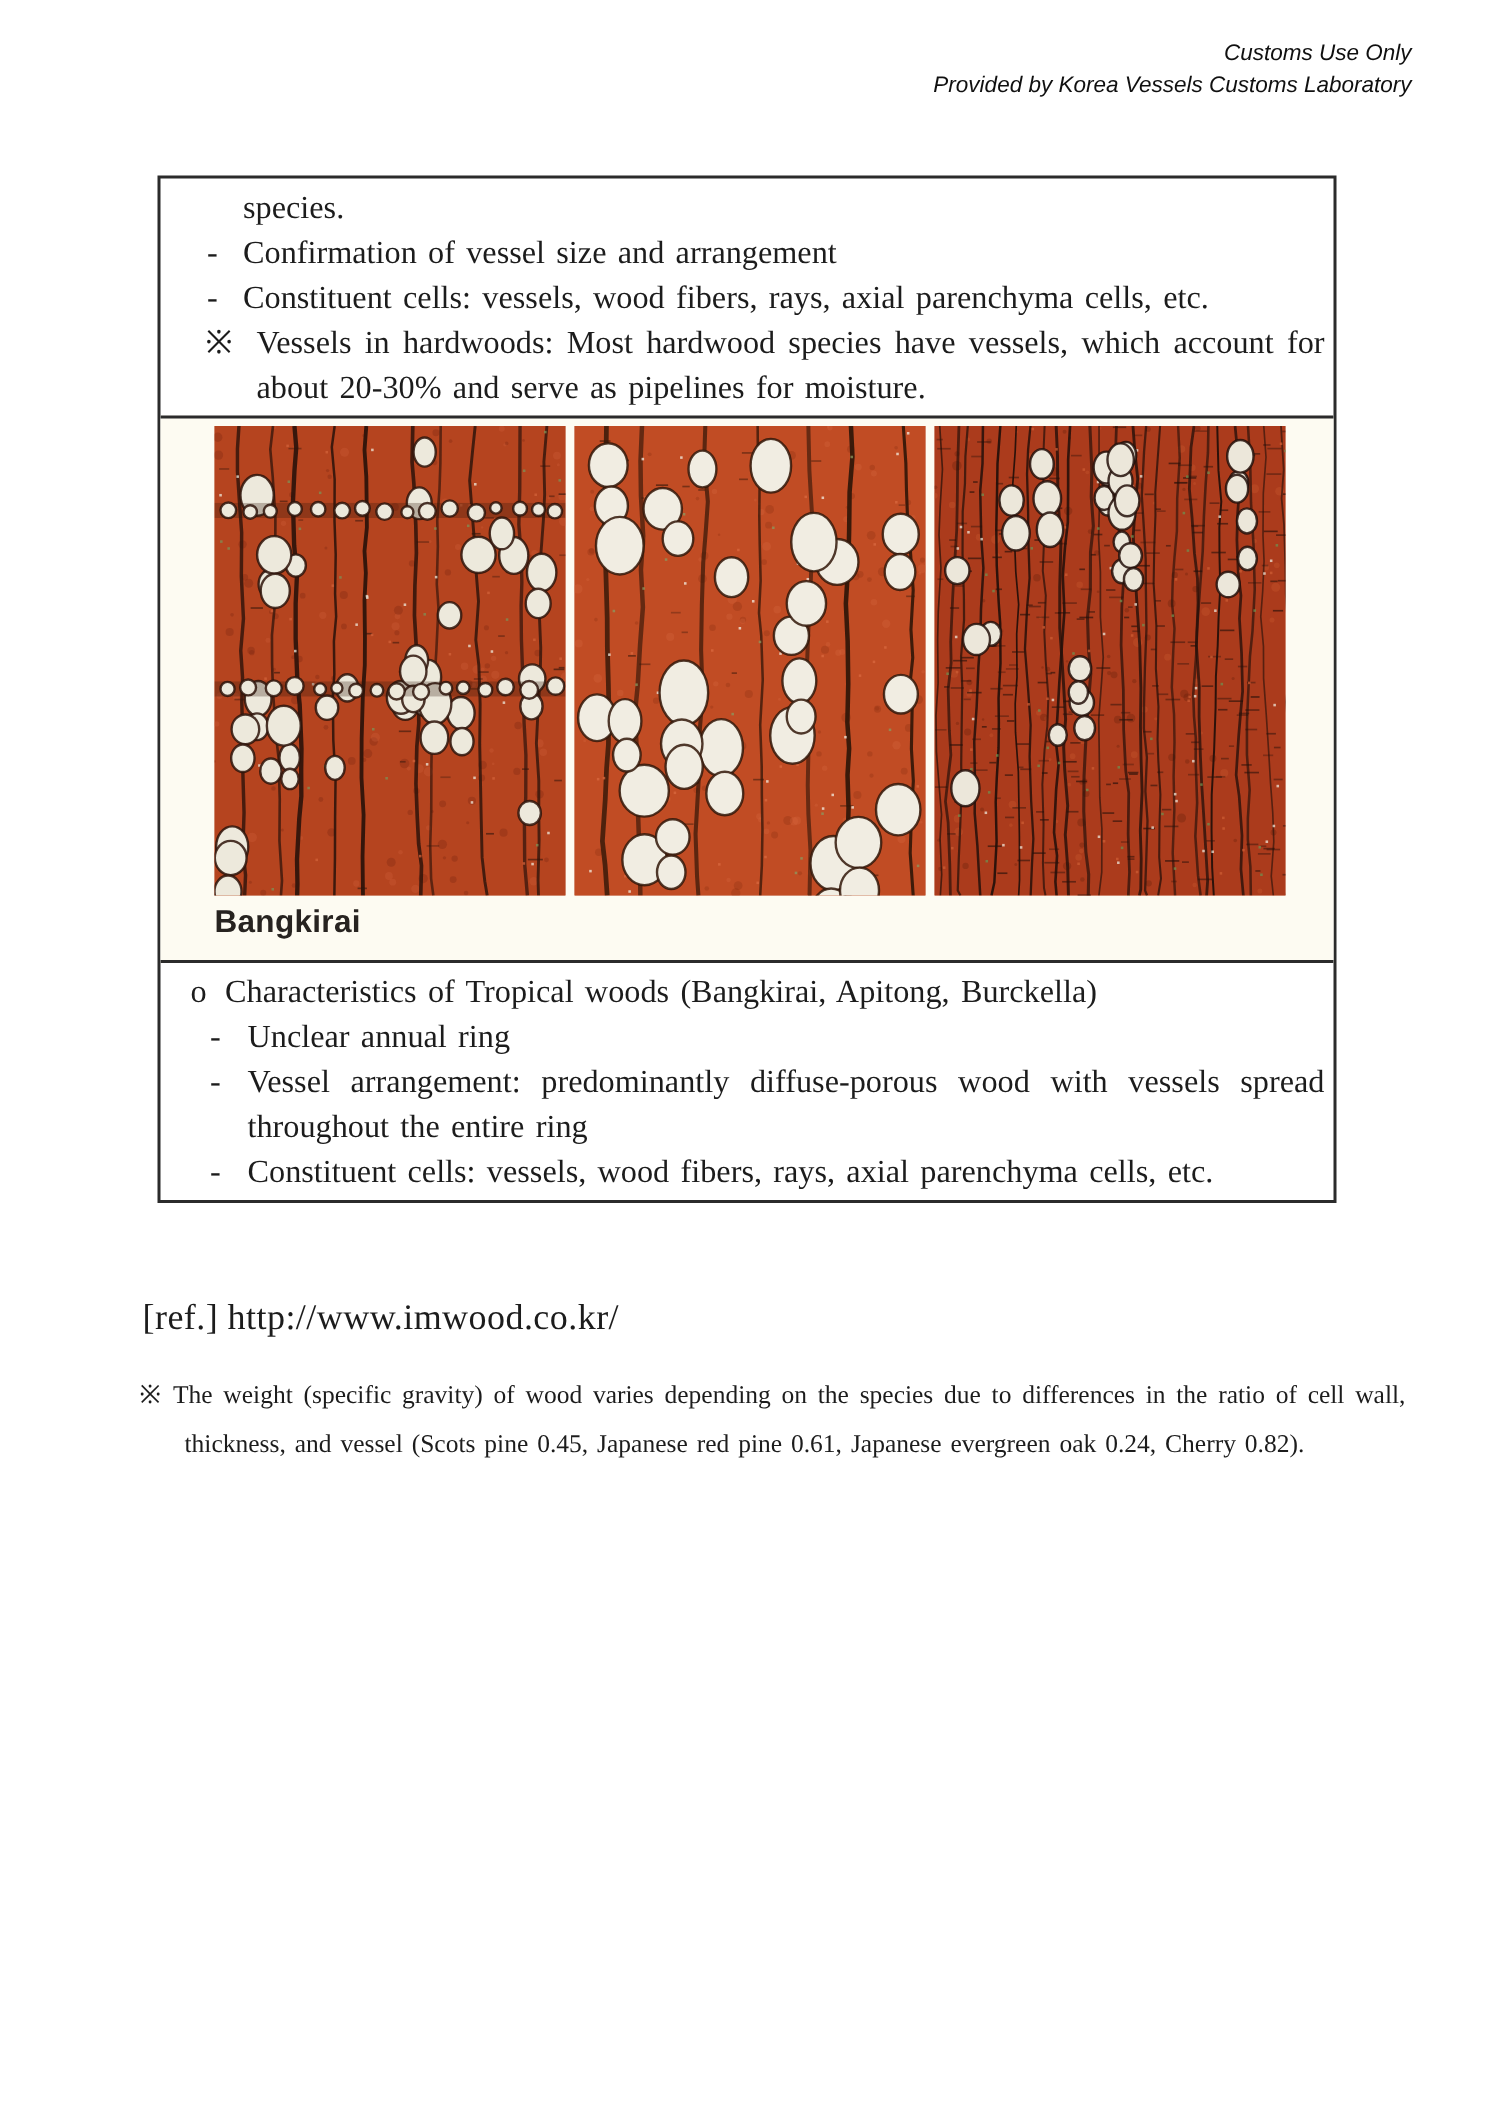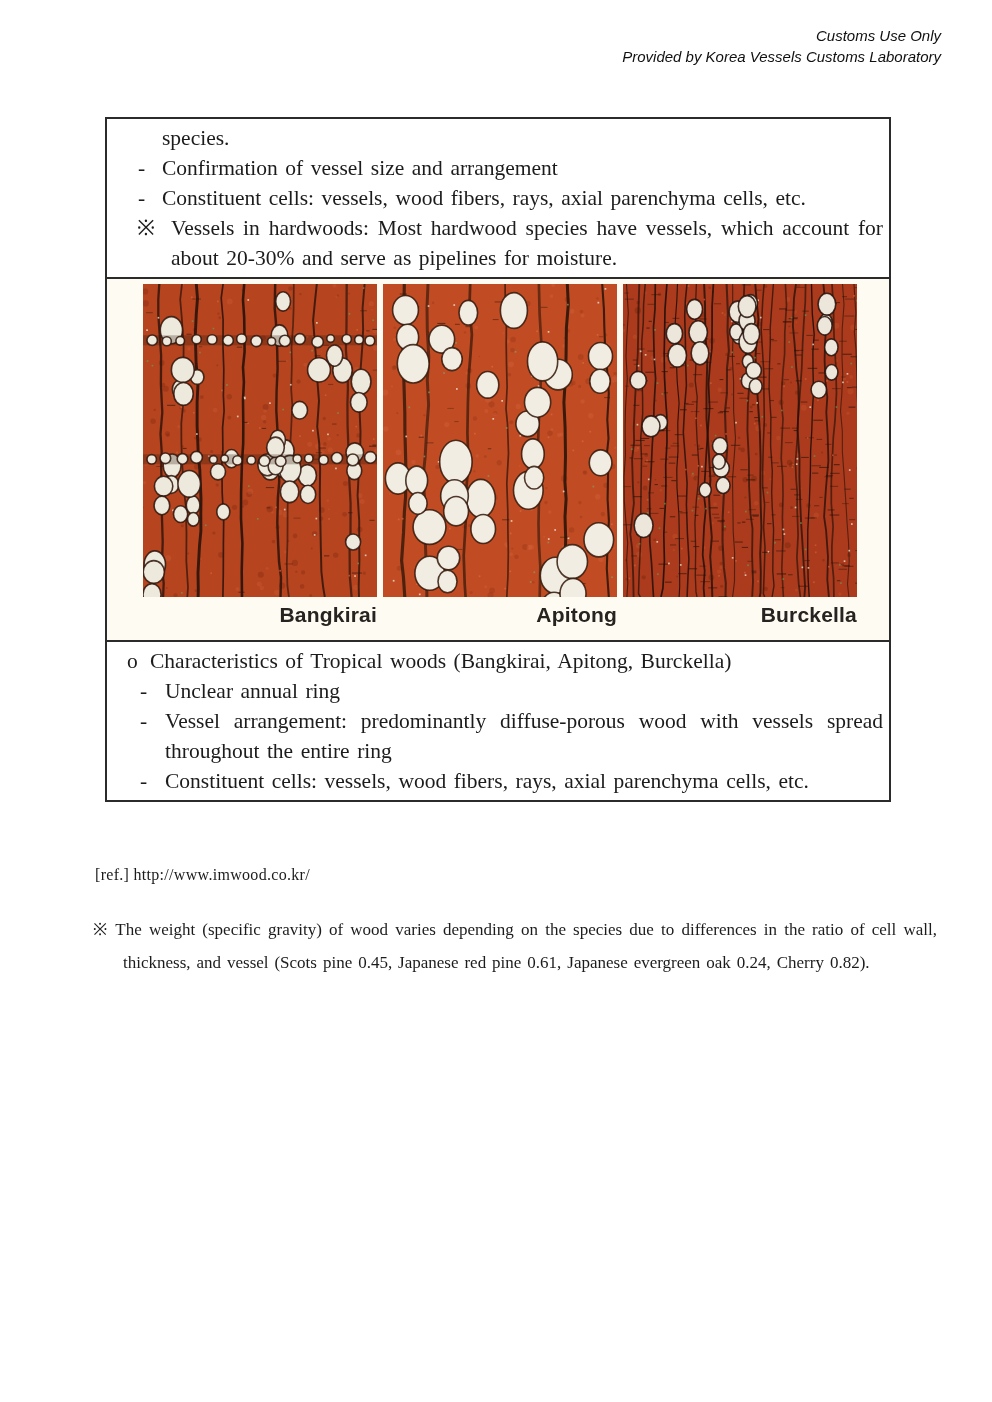--- a/index.html
+++ b/index.html
@@ -53,32 +53,32 @@
   .img-section{
     border-top:2px solid #2b2b2b;
     border-bottom:2px solid #2b2b2b;
     background:#fdfbf2;
     padding:5px 0 13px 36px;
   }
   .strip{display:flex;gap:6px;}
   .strip figure{margin:0;}
   .strip svg{display:block;background:#b5441f;}
   .strip figcaption{
-    text-align:right;
+    text-align:left;
     font-family:"Liberation Sans", sans-serif;
     font-weight:bold;
     font-size:21px;
     color:#272320;
     margin-top:6px;
     letter-spacing:0.2px;
   }
   
   .ref-line{
     position:absolute;left:95px;top:866px;
-    font-size:16px;letter-spacing:0.3px;
+    font-size:24px;letter-spacing:0.3px;
   }
   
   .note-para{
     position:absolute;left:93px;top:913px;width:814px;
     font-size:17px;line-height:33px;
     text-align:justify;
     word-spacing:0.10em;
     padding-left:30px;text-indent:-30px;
   }
   
@@ -762,21 +762,20 @@
               <ellipse cx="33.7" cy="196.6" rx="10.9" ry="14.5" fill="#f1ede2" stroke="#331709" stroke-width="1.6" stroke-opacity="0.85"></ellipse>
               <ellipse cx="34.9" cy="219.4" rx="9.2" ry="10.9" fill="#f1ede2" stroke="#331709" stroke-width="1.6" stroke-opacity="0.85"></ellipse>
               <ellipse cx="46.7" cy="289.2" rx="14.8" ry="17.0" fill="#f1ede2" stroke="#331709" stroke-width="1.6" stroke-opacity="0.85"></ellipse>
               <ellipse cx="159.6" cy="77.4" rx="15.1" ry="19.5" fill="#f1ede2" stroke="#331709" stroke-width="1.6" stroke-opacity="0.85"></ellipse>
               <ellipse cx="149.9" cy="169.9" rx="11.3" ry="15.0" fill="#f1ede2" stroke="#331709" stroke-width="1.6" stroke-opacity="0.85"></ellipse>
               <ellipse cx="151.1" cy="193.7" rx="9.6" ry="11.3" fill="#f1ede2" stroke="#331709" stroke-width="1.6" stroke-opacity="0.85"></ellipse>
               <ellipse cx="65.5" cy="274.0" rx="11.2" ry="11.8" fill="#f1ede2" stroke="#331709" stroke-width="1.6" stroke-opacity="0.85"></ellipse>
               <ellipse cx="64.5" cy="297.5" rx="9.5" ry="11.2" fill="#f1ede2" stroke="#331709" stroke-width="1.6" stroke-opacity="0.85"></ellipse>
               <ellipse cx="30.2" cy="79.8" rx="15.9" ry="19.2" fill="#f1ede2" stroke="#331709" stroke-width="1.6" stroke-opacity="0.85"></ellipse>
             </svg>
-          <figcaption>Apitong</figcaption>
         </figure>
         <figure>
           <svg viewBox="0 0 234 313" width="234" height="313">
               <rect x="0" y="0" width="234" height="313" fill="#ab3b1c"></rect>
               <circle cx="119.7" cy="165.9" r="2.3" fill="#5f1d0b" opacity="0.3"></circle>
               <circle cx="199.1" cy="168.4" r="1.0" fill="#5f1d0b" opacity="0.3"></circle>
               <circle cx="142.2" cy="141.0" r="2.0" fill="#5f1d0b" opacity="0.3"></circle>
               <circle cx="98.3" cy="209.8" r="2.4" fill="#cc5c33" opacity="0.3"></circle>
               <circle cx="41.8" cy="86.4" r="1.8" fill="#cc5c33" opacity="0.3"></circle>
               <circle cx="136.3" cy="39.9" r="2.2" fill="#5f1d0b" opacity="0.3"></circle>
@@ -1325,21 +1324,20 @@
               <ellipse cx="100.1" cy="201.4" rx="6.9" ry="8.1" fill="#ece7da" stroke="#24100a" stroke-width="1.6" stroke-opacity="0.85"></ellipse>
               <ellipse cx="82.2" cy="206.0" rx="6.0" ry="7.2" fill="#ece7da" stroke="#24100a" stroke-width="1.6" stroke-opacity="0.85"></ellipse>
               <ellipse cx="20.6" cy="241.5" rx="9.4" ry="12.0" fill="#ece7da" stroke="#24100a" stroke-width="1.6" stroke-opacity="0.85"></ellipse>
               <ellipse cx="15.2" cy="96.4" rx="8.1" ry="9.0" fill="#ece7da" stroke="#24100a" stroke-width="1.6" stroke-opacity="0.85"></ellipse>
               <ellipse cx="77.0" cy="69.2" rx="8.8" ry="11.5" fill="#ece7da" stroke="#24100a" stroke-width="1.6" stroke-opacity="0.85"></ellipse>
               <ellipse cx="97.0" cy="161.8" rx="7.5" ry="8.3" fill="#ece7da" stroke="#24100a" stroke-width="1.6" stroke-opacity="0.85"></ellipse>
               <ellipse cx="95.9" cy="177.7" rx="6.4" ry="7.5" fill="#ece7da" stroke="#24100a" stroke-width="1.6" stroke-opacity="0.85"></ellipse>
               <ellipse cx="37.5" cy="138.5" rx="6.9" ry="7.9" fill="#ece7da" stroke="#24100a" stroke-width="1.6" stroke-opacity="0.85"></ellipse>
               <ellipse cx="28.0" cy="142.3" rx="9.0" ry="10.4" fill="#ece7da" stroke="#24100a" stroke-width="1.6" stroke-opacity="0.85"></ellipse>
             </svg>
-          <figcaption>Burckella</figcaption>
         </figure>
       </div>
     </div>
 
     <div class="box-text">
       <div class="li m-o">
         <span class="marker">o</span>
         <div class="txt">Characteristics of Tropical woods (Bangkirai, Apitong, Burckella)</div>
       </div>
       <div class="li m-dash2">

